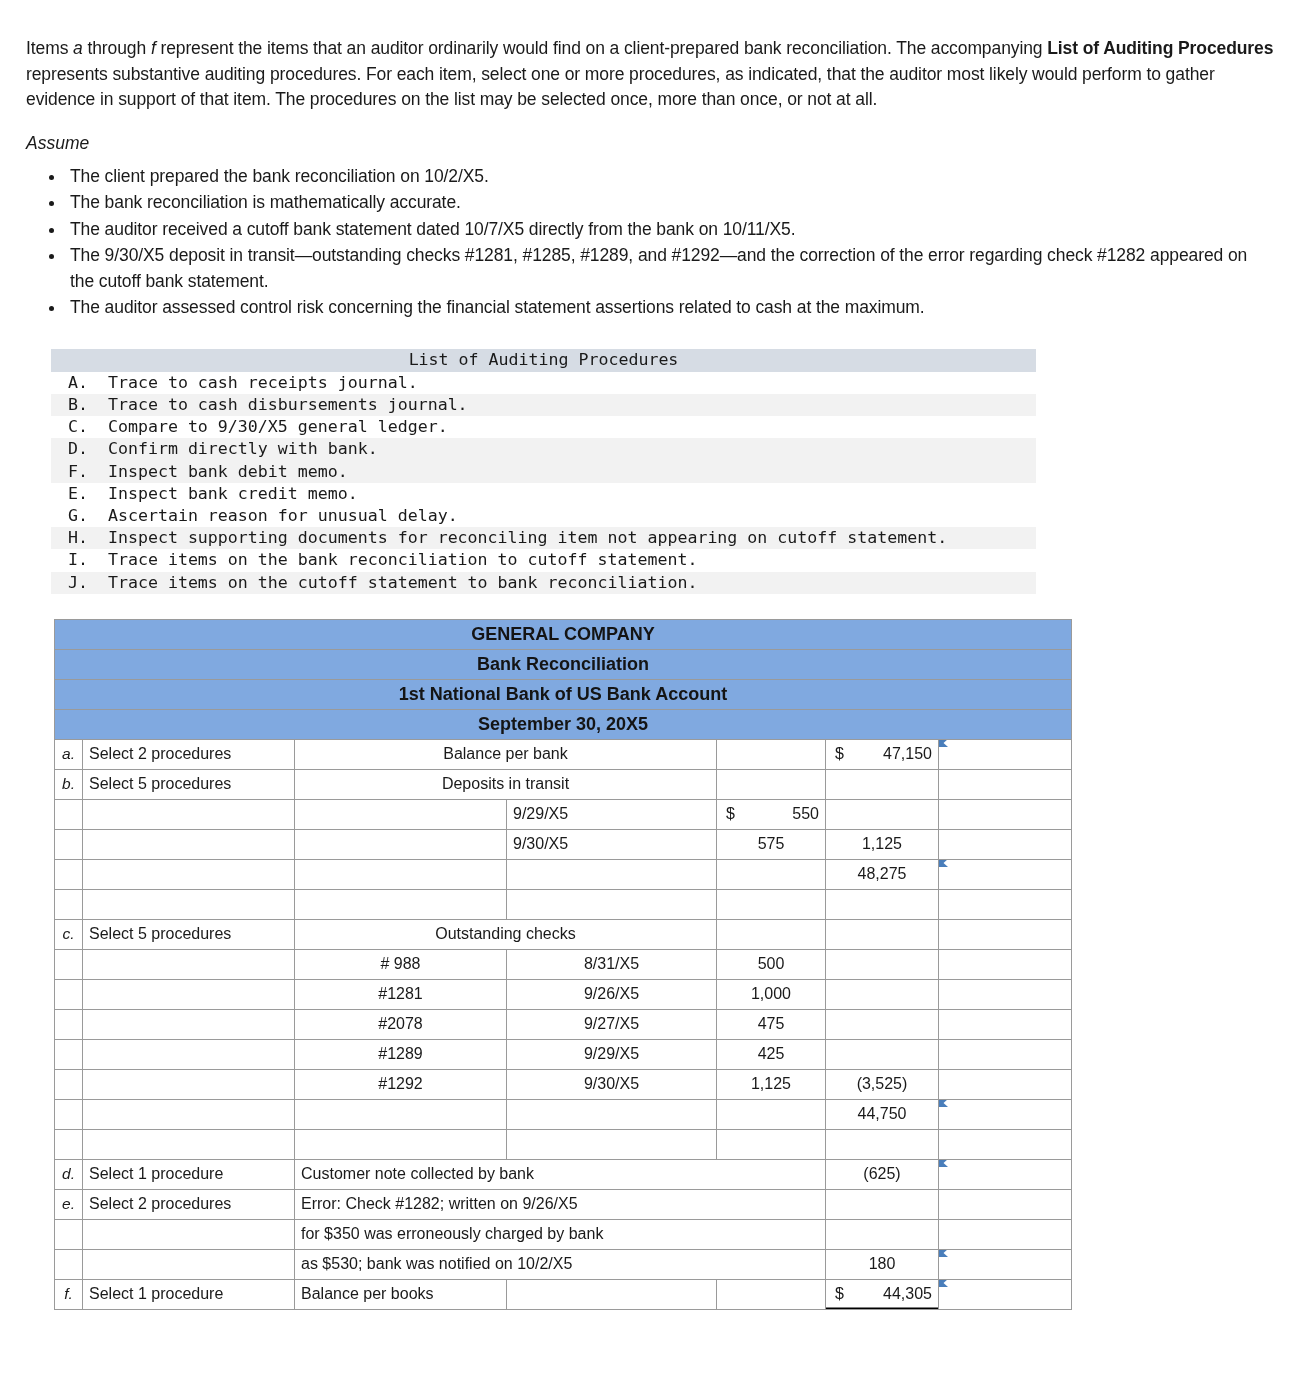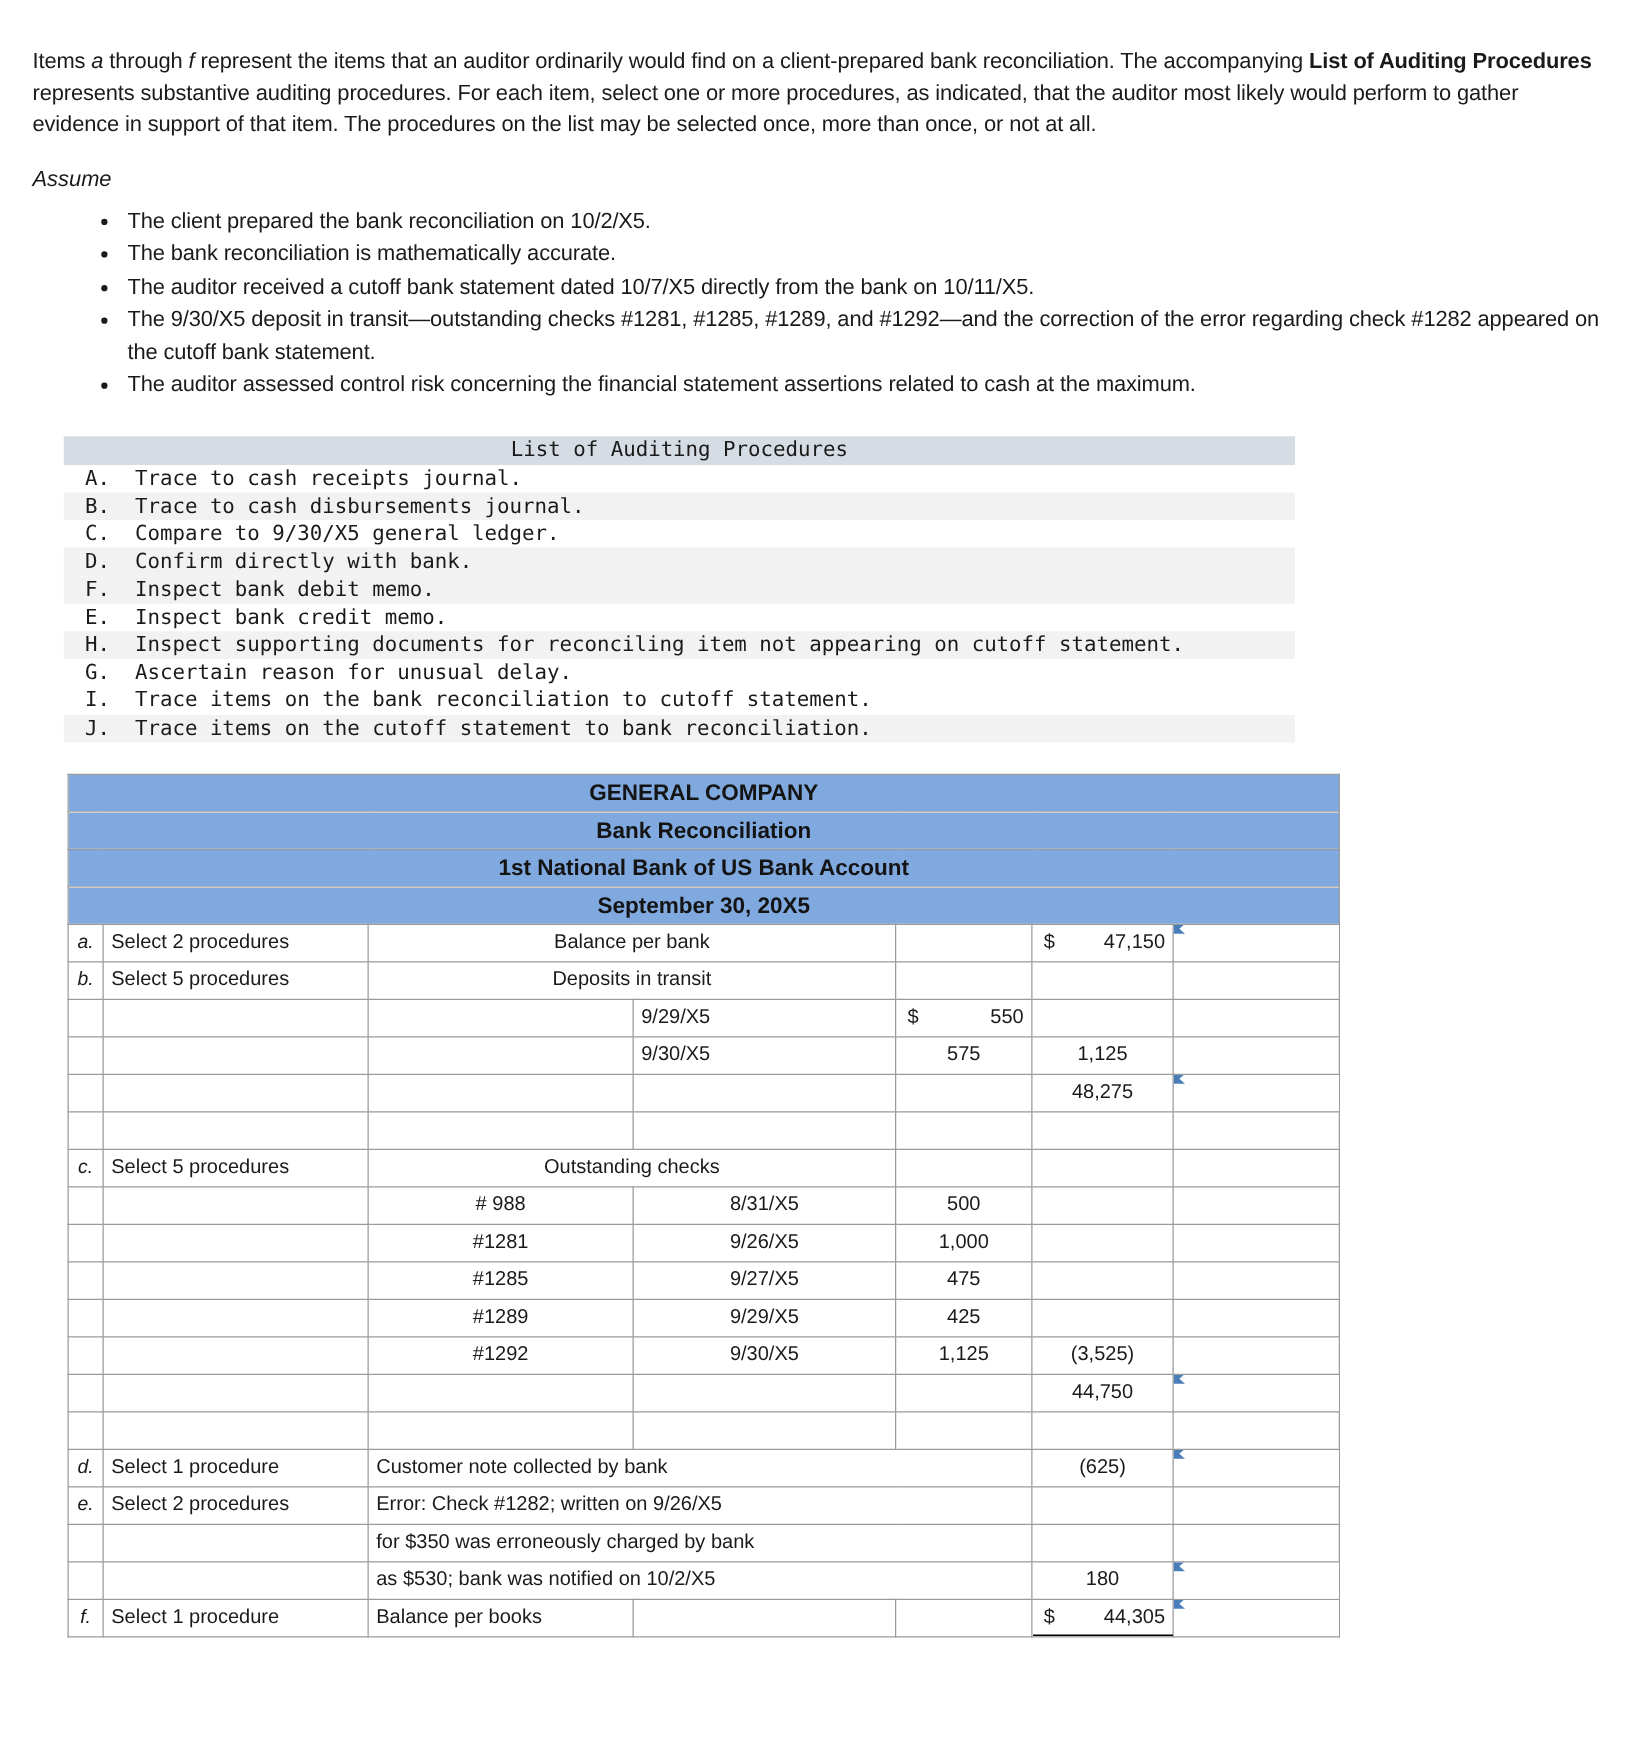--- a/index.html
+++ b/index.html
@@ -47,21 +47,20 @@
     padding-left: 40px;
     list-style-type: disc;
   }
   ul.assume-list li {
     font-size: 17.5px;
     line-height: 25.5px;
     letter-spacing: -0.1px;
     margin-bottom: 1px;
     padding-left: 4px;
     max-width: 1200px;
-    margin-left: 32px;
   }
 
   
   .proc-block {
     margin-top: 28px;
     width: 985px;
     margin-left: 25px;
     font-family: "DejaVu Sans Mono", monospace;
     font-size: 16.6px;
     line-height: 20.2px;
@@ -196,22 +195,22 @@
   </ul>
 
   <div class="proc-block">
     <div class="proc-title">List of Auditing Procedures</div>
     <div class="proc-row">A.  Trace to cash receipts journal.</div>
     <div class="proc-row alt">B.  Trace to cash disbursements journal.</div>
     <div class="proc-row">C.  Compare to 9/30/X5 general ledger.</div>
     <div class="proc-row alt">D.  Confirm directly with bank.</div>
     <div class="proc-row alt">F.  Inspect bank debit memo.</div>
     <div class="proc-row">E.  Inspect bank credit memo.</div>
+    <div class="proc-row">G.  Ascertain reason for unusual delay.</div>
     <div class="proc-row alt">H.  Inspect supporting documents for reconciling item not appearing on cutoff statement.</div>
-    <div class="proc-row">G.  Ascertain reason for unusual delay.</div>
     <div class="proc-row">I.  Trace items on the bank reconciliation to cutoff statement.</div>
     <div class="proc-row alt">J.  Trace items on the cutoff statement to bank reconciliation.</div>
   </div>
 
   <div class="sheet-wrap">
   <table class="sheet">
     <colgroup>
       <col class="c-a">
           <col class="c-b">
           <col class="c-c">
@@ -320,21 +319,21 @@
         <td class="blank"></td>
         <td class="num">#1281</td>
         <td class="num">9/26/X5</td>
         <td class="num">1,000</td>
         <td class="blank"></td>
         <td class="blank"></td>
       </tr>
       <tr>
         <td class="blank"></td>
         <td class="blank"></td>
-        <td class="num">#1285</td>
+        <td class="num">#2078</td>
         <td class="num">9/27/X5</td>
         <td class="num">475</td>
         <td class="blank"></td>
         <td class="blank"></td>
       </tr>
       <tr>
         <td class="blank"></td>
         <td class="blank"></td>
         <td class="num">#1289</td>
         <td class="num">9/29/X5</td>

